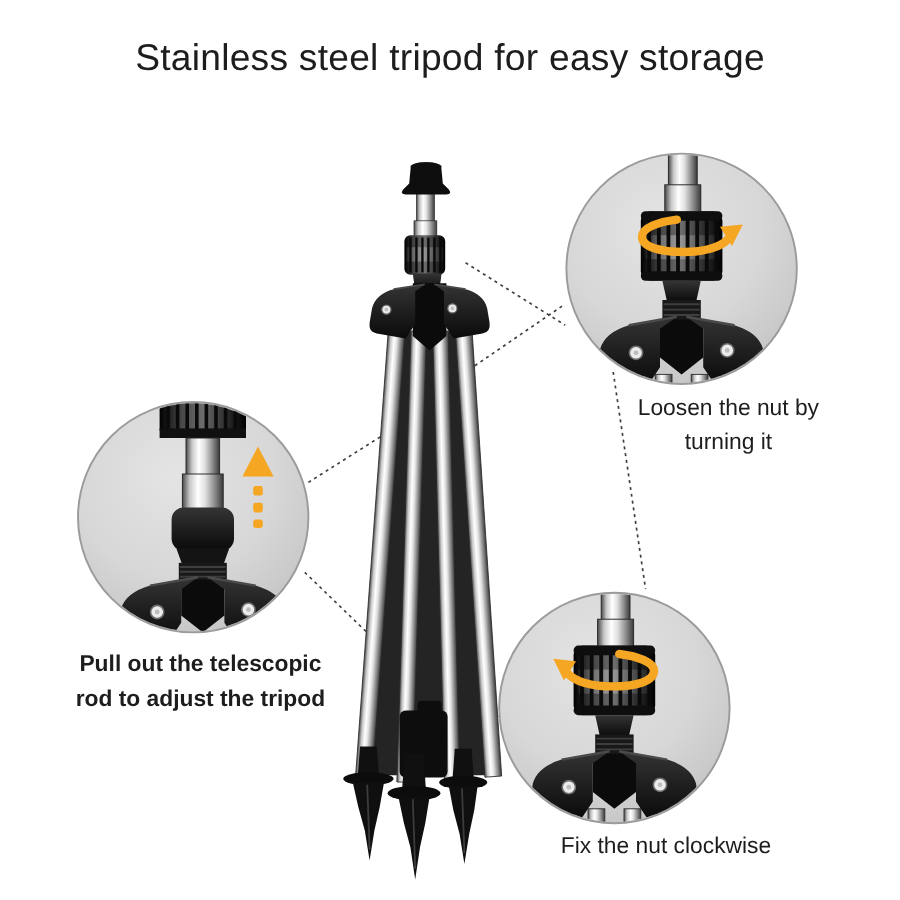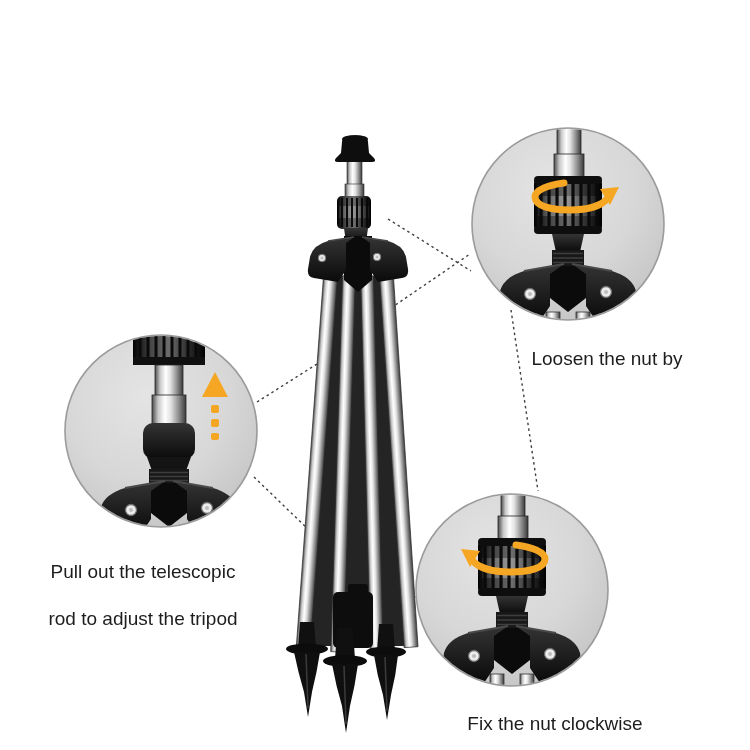--- a/index.html
+++ b/index.html
@@ -15,32 +15,33 @@
   .title{
     position:absolute;top:30px;left:0;width:750px;margin:0;
     text-align:center;font-size:31px;font-weight:400;color:var(--text);
     letter-spacing:0.2px;
   }
   .scene{position:absolute;left:0;top:0;}
   .callout-text{
     position:absolute;text-align:center;color:var(--text);
     font-size:19px;line-height:28px;font-weight:400;
   }
-  .callout-text span{display:block;margin-top:18px;}
+  .callout-text span{display:block;}
   .txt-loosen{left:492px;top:327px;width:230px;}
-  .txt-pull{left:28px;top:539px;width:230px;line-height:29px;}
+  .txt-pull{left:52px;top:539px;width:230px;line-height:29px;font-weight:bold;}
   .txt-fix{left:440px;top:692px;width:230px;}
   .accent{fill:var(--accent);}
   .accent-stroke{stroke:var(--accent);fill:none;}
 </style>
 </head>
 <body>
 
 <div class="page">
 
+  <h1 class="title">Stainless steel tripod for easy storage</h1>
 
   <svg class="scene" width="750" height="750" viewBox="0 0 750 750">
     <defs>
       <linearGradient id="chrome" x1="0" y1="0" x2="1" y2="0">
         <stop offset="0" stop-color="#4a4a4a"></stop>
         <stop offset="0.18" stop-color="#c8c8c8"></stop>
         <stop offset="0.38" stop-color="#ffffff"></stop>
         <stop offset="0.55" stop-color="#e2e2e2"></stop>
         <stop offset="0.78" stop-color="#8f8f8f"></stop>
         <stop offset="1" stop-color="#3a3a3a"></stop>
@@ -256,20 +257,21 @@
       </g>
       <g>
         <path d="M100,51 C116,53 129,58 129,65 C129,74 113,78 94,78 C77,78 63,74 57,67" class="accent-stroke" stroke-width="7" stroke-linecap="round"></path>
         <polygon points="45,55 64,57 54,73" class="accent"></polygon>
       </g>
     </g>
   </svg>
 
   <div class="callout-text txt-loosen">
     <span>Loosen the nut by</span>
+    <span>turning it</span>
   </div>
 
   <div class="callout-text txt-pull">
     <span>Pull out the telescopic</span>
     <span>rod to adjust the tripod</span>
   </div>
 
   <div class="callout-text txt-fix">
     <span>Fix the nut clockwise</span>
   </div>

